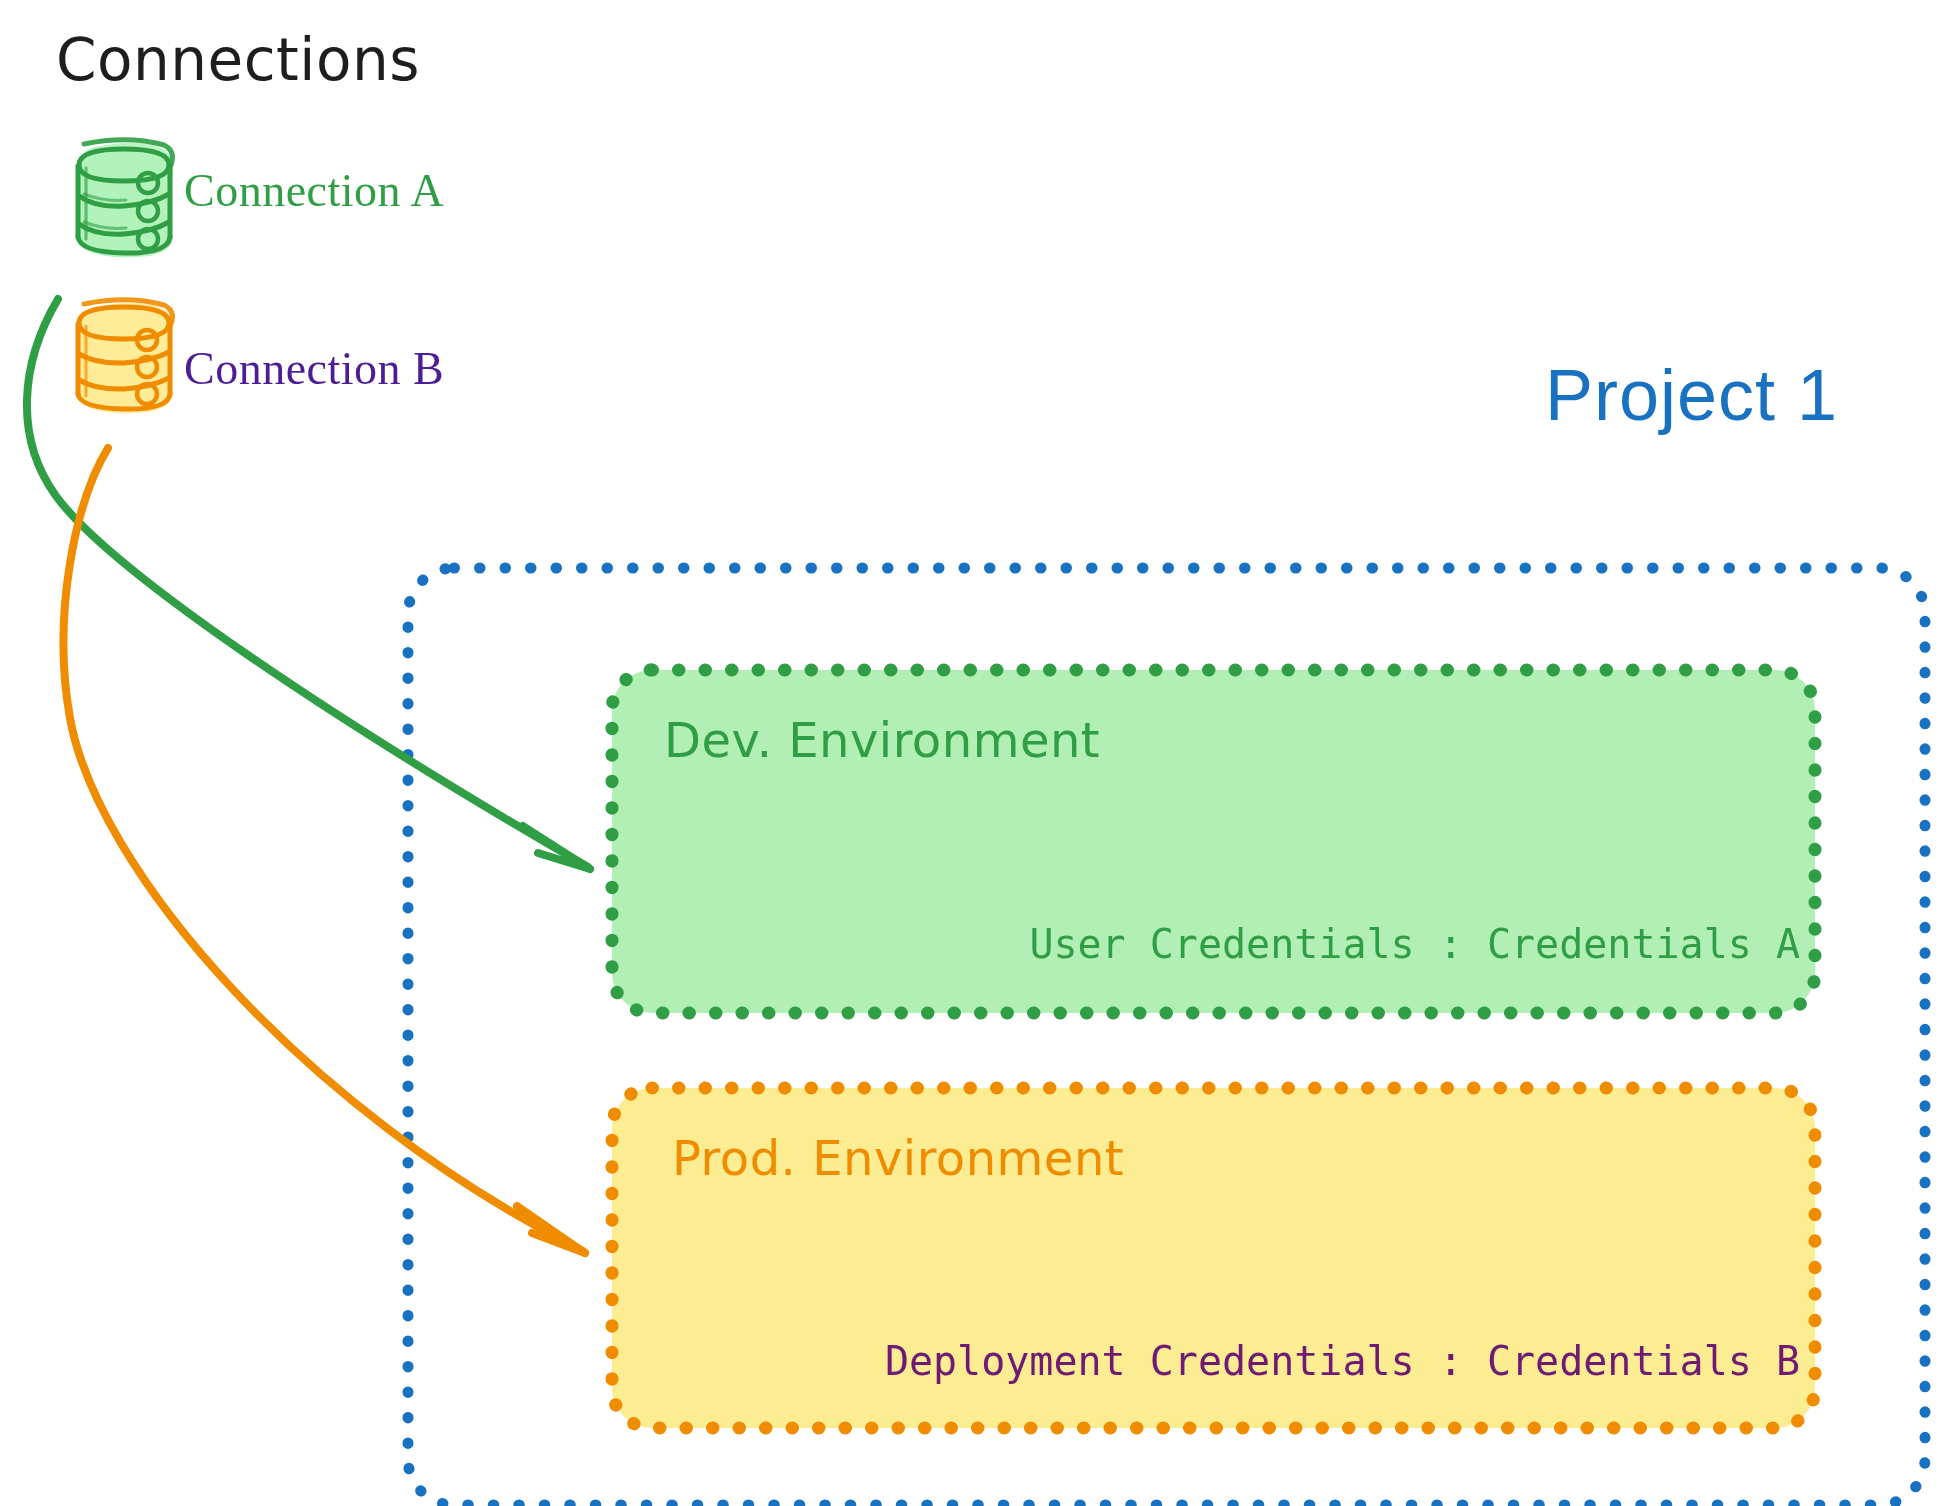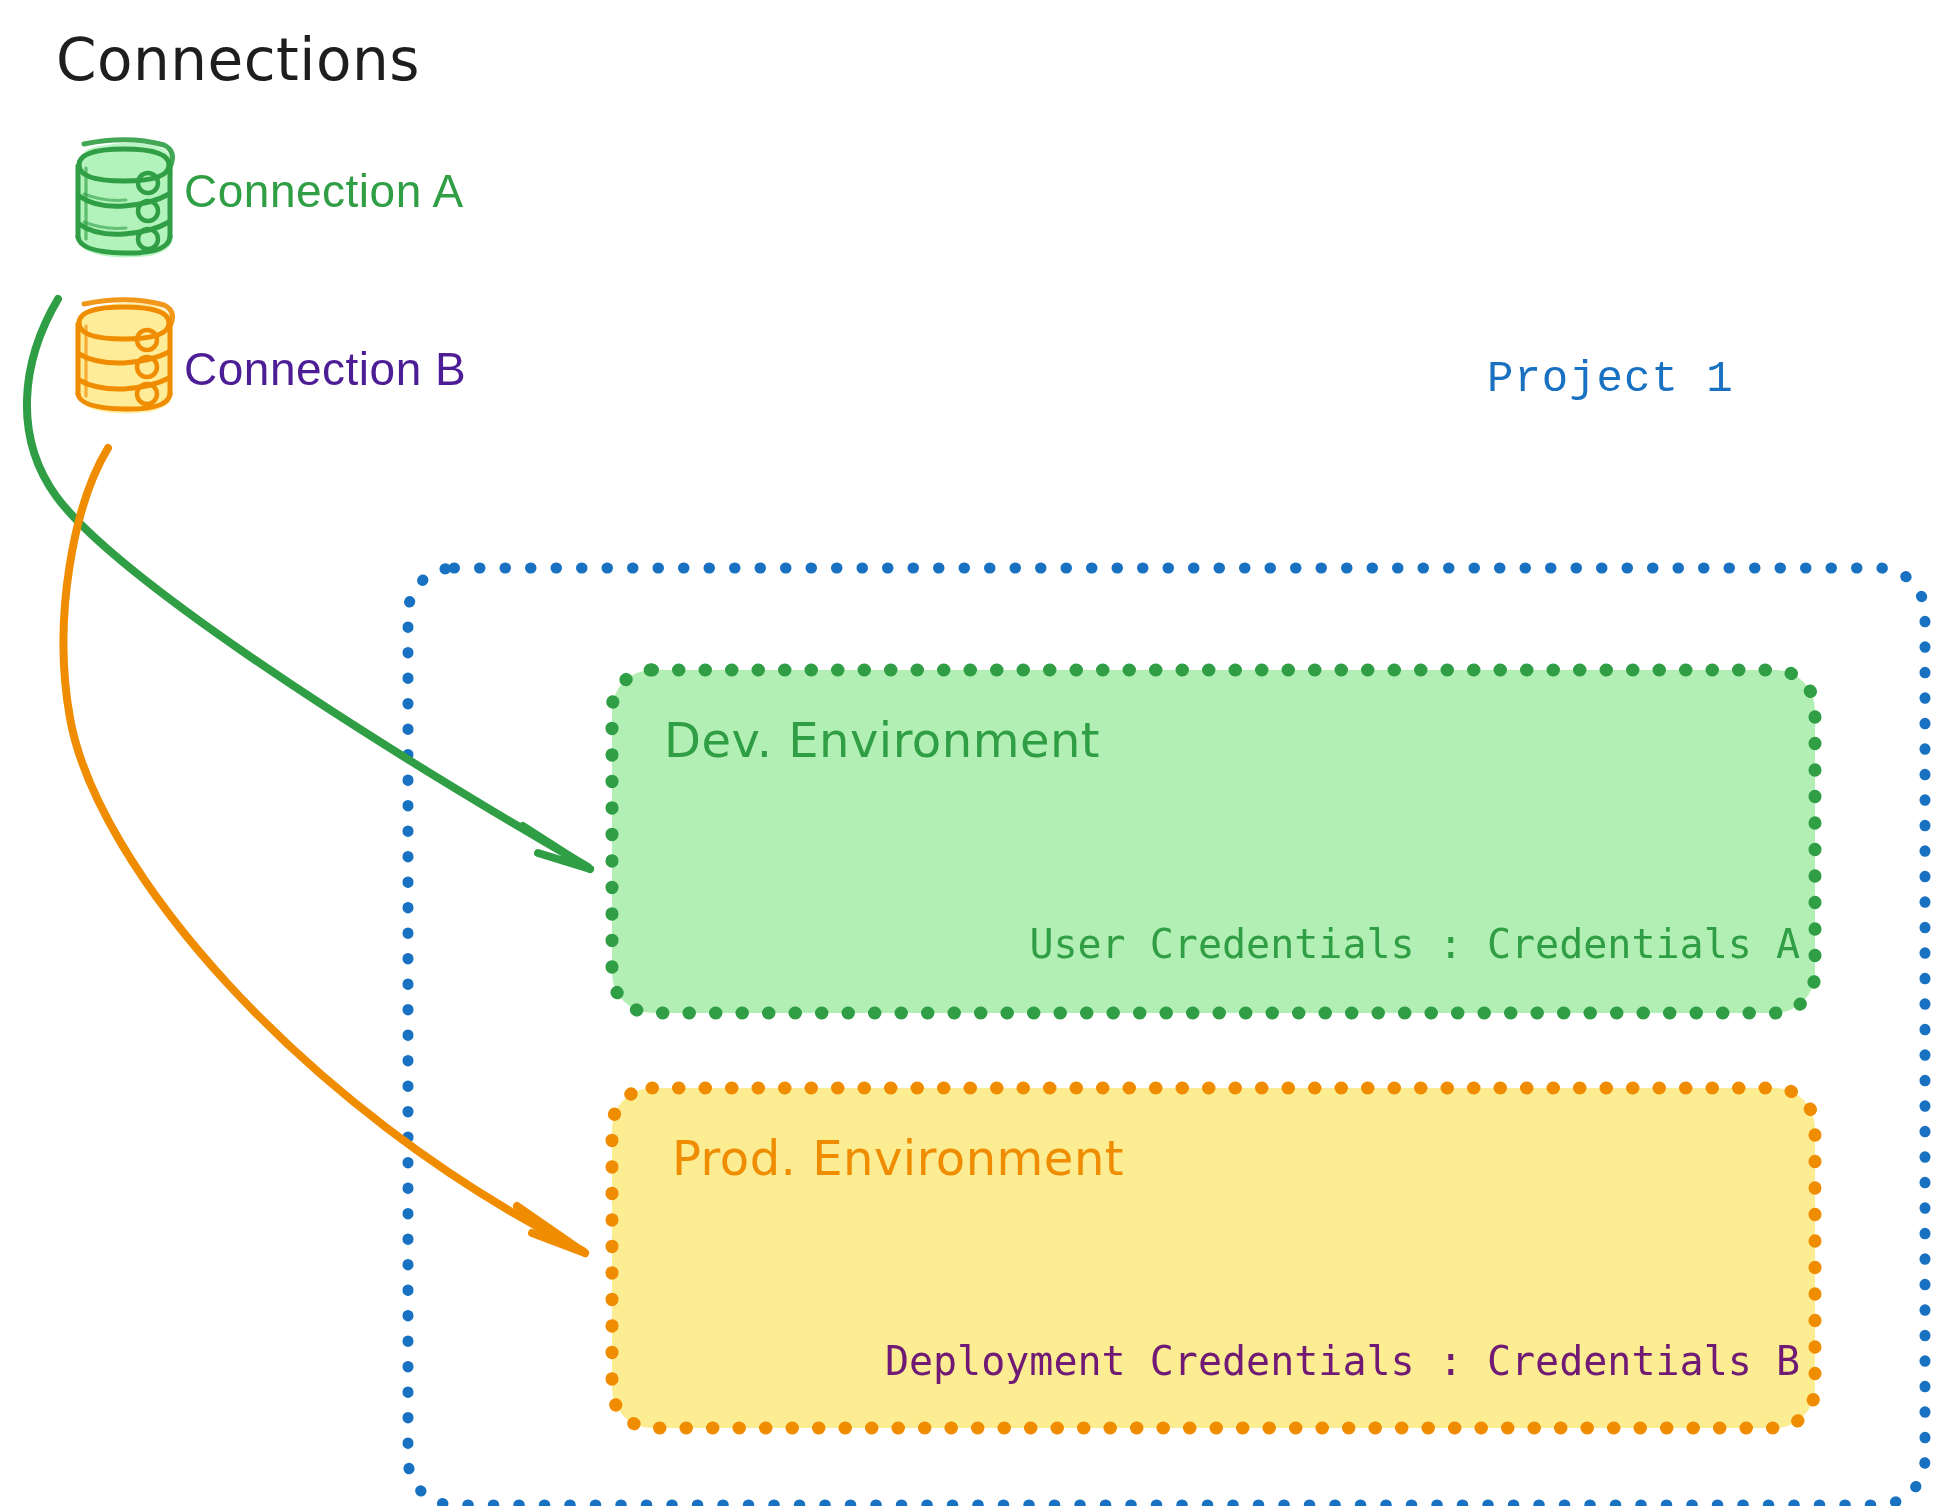--- a/index.html
+++ b/index.html
@@ -23,33 +23,33 @@
     left: 56px;
     top: 8px;
     font-family: "DejaVu Sans", sans-serif;
     font-size: 58px;
     font-weight: 400;
     color: #1e1e1e;
     letter-spacing: 0.5px;
     white-space: nowrap;
   }
   .conn-label {
-    font-family: Liberation Sans, sans-serif;
+    font-family: Liberation Serif, serif;
     font-size: 46px;
     white-space: nowrap;
     letter-spacing: 0.5px;
   }
   .conn-label.a { left: 184px; top: 146px; color: #2f9e44; }
   .conn-label.b { left: 184px; top: 324px; color: #4c1d95; }
 
   .project-label {
-    left: 1487px;
+    left: 1545px;
     top: 336px;
-    font-family: Liberation Mono, monospace;
-    font-size: 44px;
+    font-family: Liberation Sans, sans-serif;
+    font-size: 72px;
     color: #1971c2;
     white-space: nowrap;
     letter-spacing: 1px;
   }
 
   .env-title {
     font-family: "DejaVu Sans", sans-serif;
     font-size: 48px;
     white-space: nowrap;
     letter-spacing: 0.5px;

